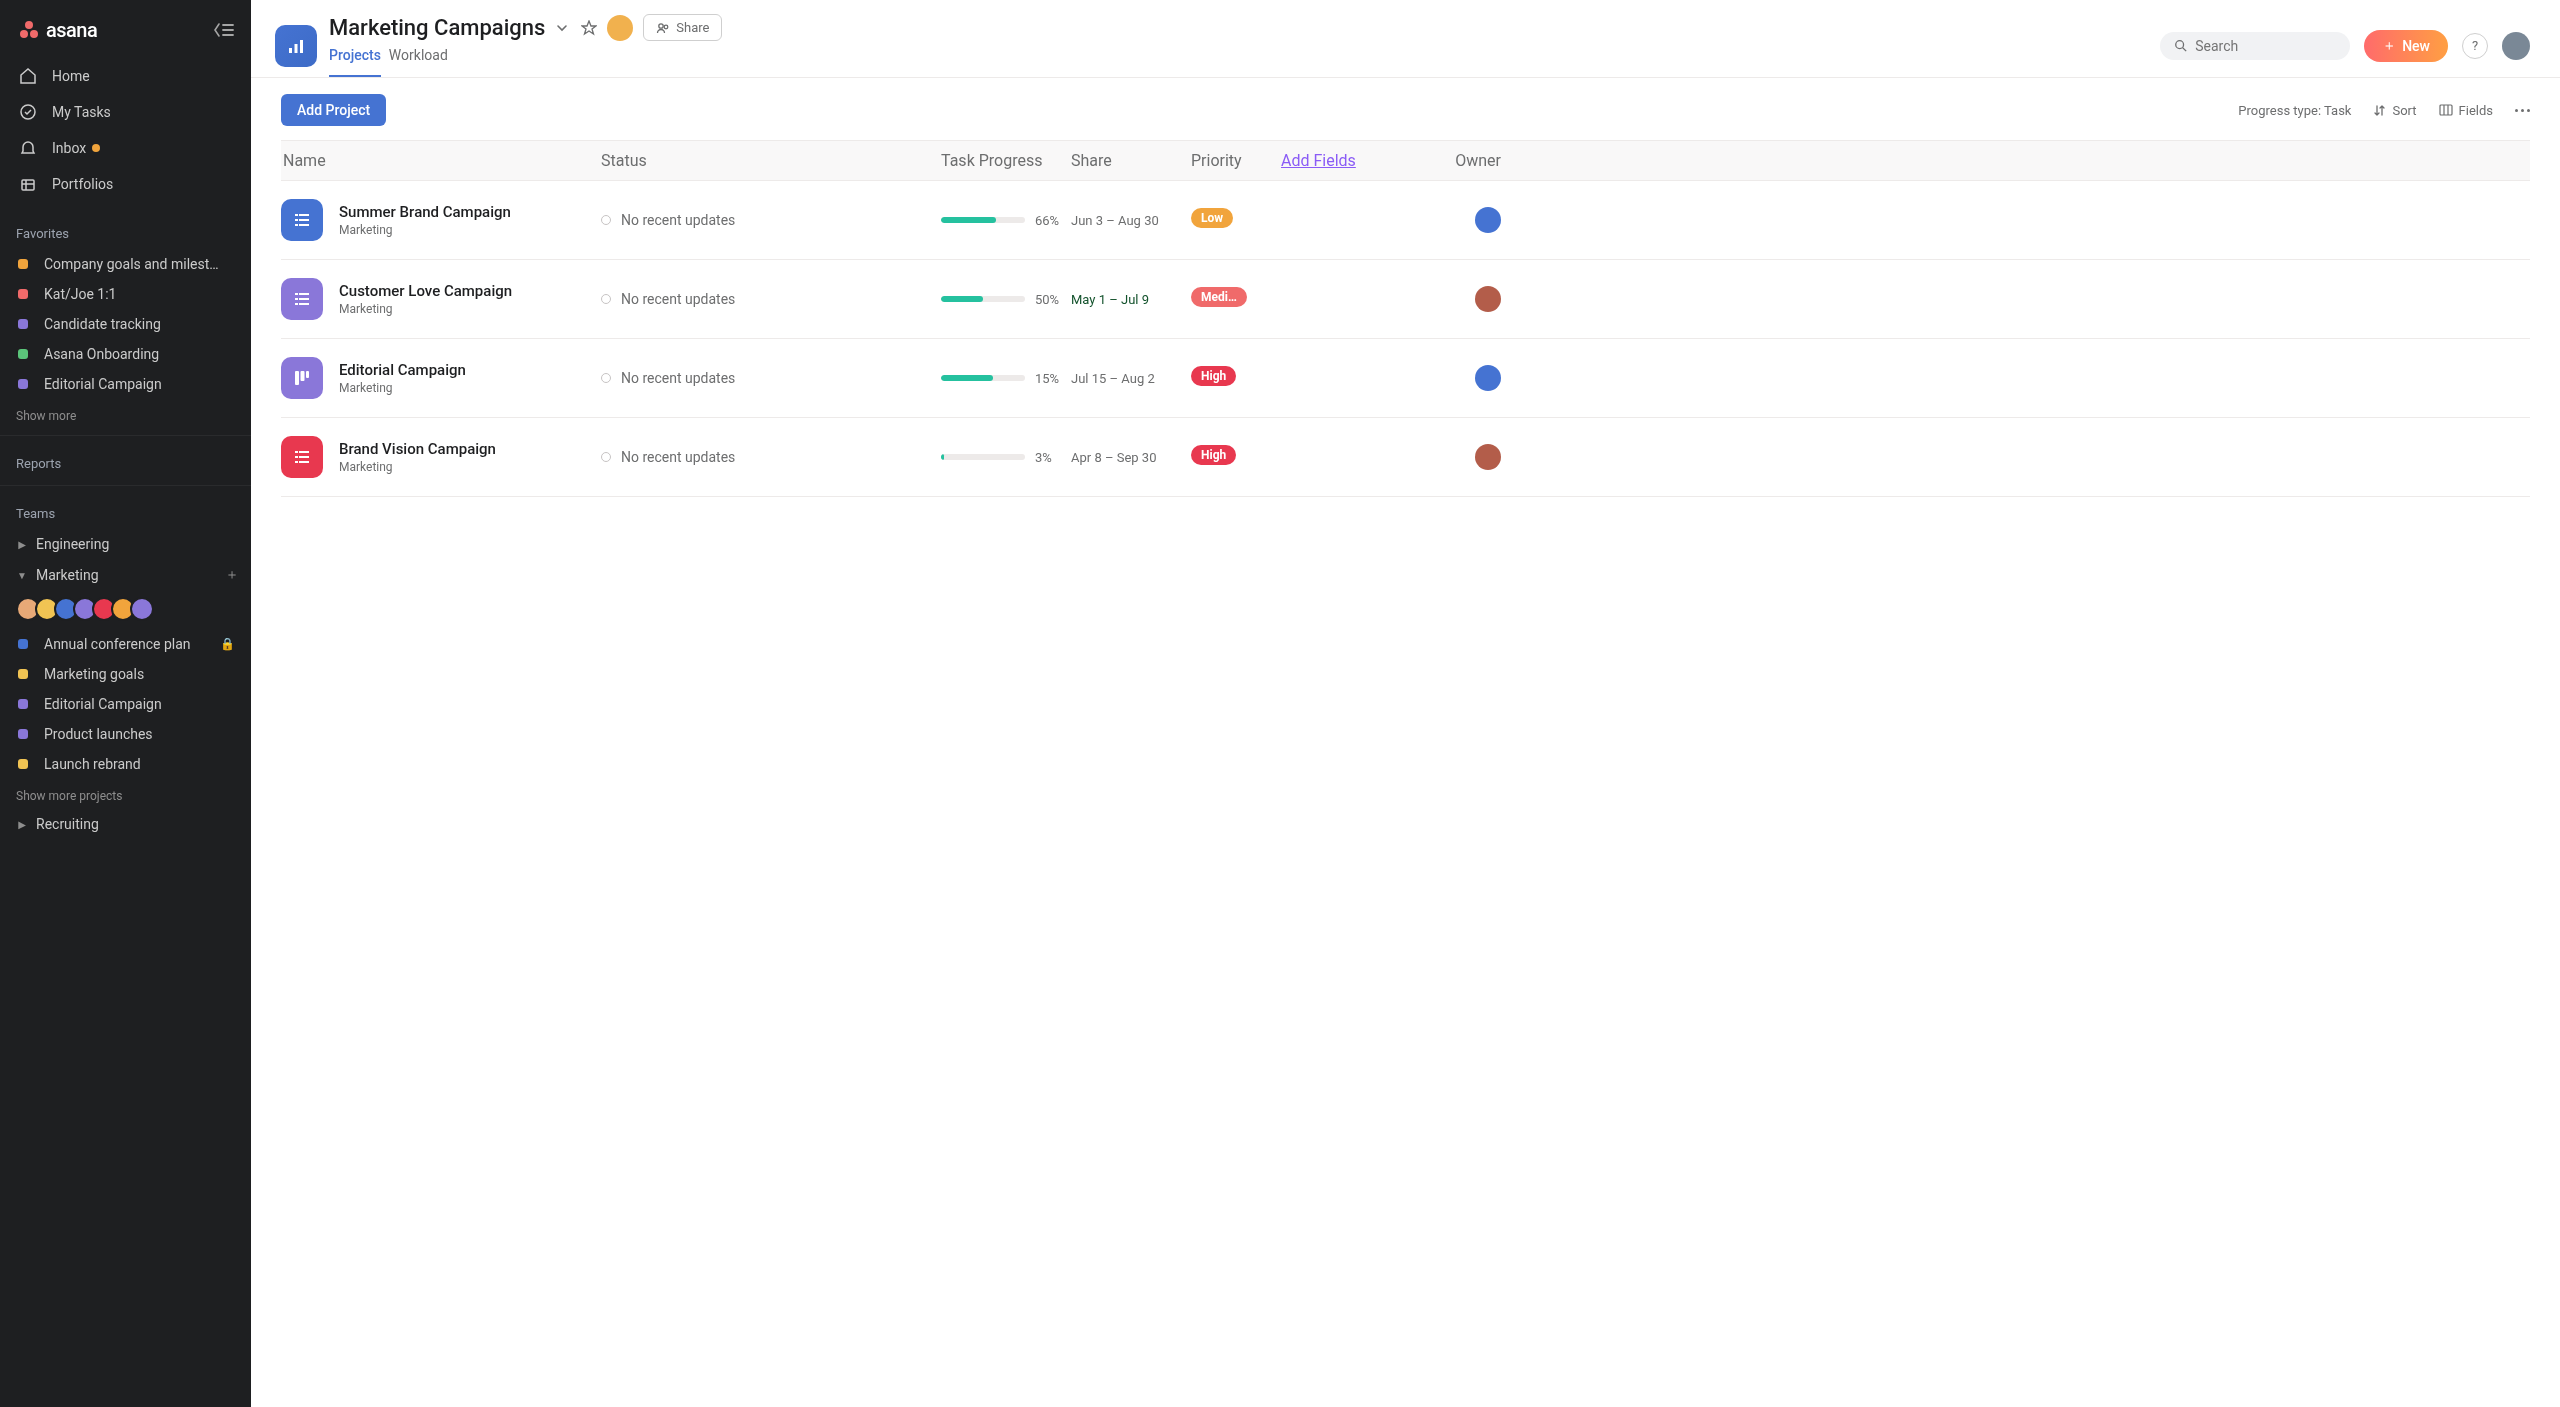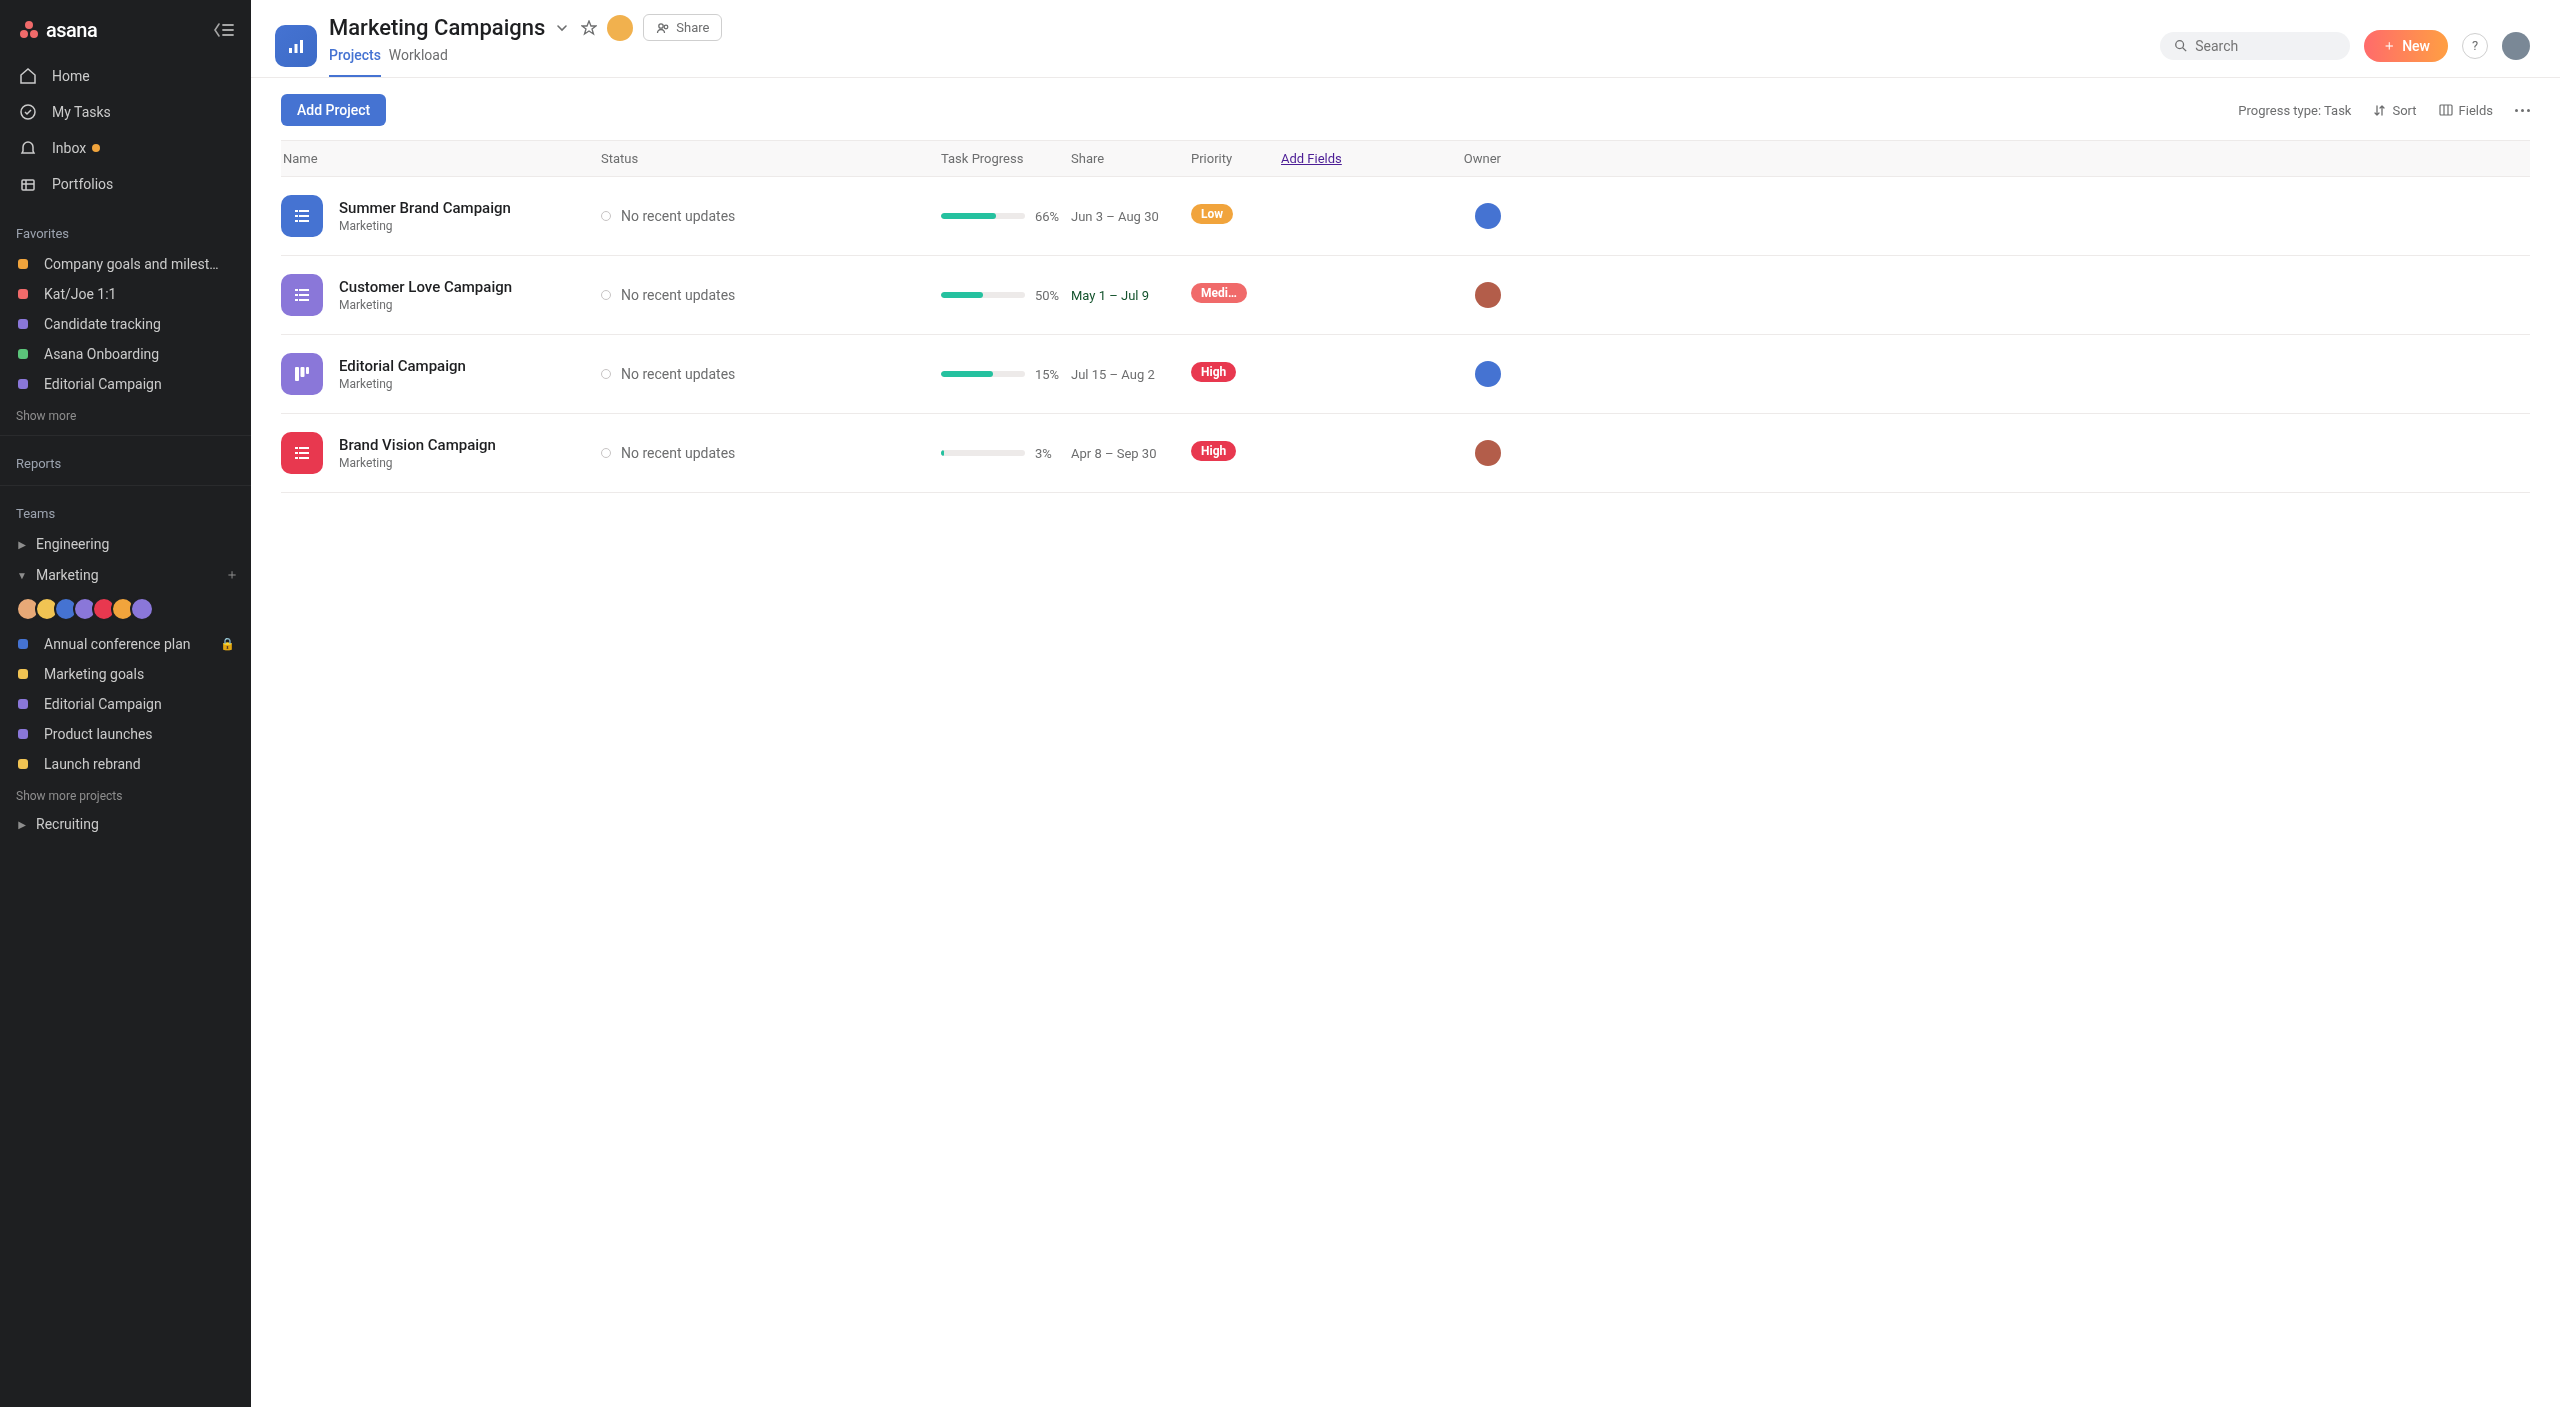--- a/index.html
+++ b/index.html
@@ -51,29 +51,29 @@
 .divider { height:1px; background:#edeae9; margin-top:0; }
 
 .toolbar { display:flex; align-items:center; padding:16px 30px 14px 30px; }
 .add-project-btn { background:#4573d2; color:#fff; border:none; border-radius:6px; padding:8px 16px; font-size:14px; font-weight:500; cursor:pointer;}
 .toolbar-right { margin-left:auto; display:flex; align-items:center; gap:22px; font-size:13px; color:#6d6e6f;}
 .tool-item { display:flex; align-items:center; gap:6px; cursor:pointer; }
 .kebab { display:flex; gap:3px; cursor:pointer; color:#6d6e6f;}
 .kebab span{ width:3px;height:3px;background:#6d6e6f;border-radius:50%;}
 
 .table { display:flex; flex-direction:column; padding:0 30px;}
-.thead { display:flex; background:#f9f8f8; border-top:1px solid #edeae9; border-bottom:1px solid #edeae9; font-size:13px; color:#6d6e6f; }
+.thead { display:flex; background:#f9f8f8; border-top:1px solid #edeae9; border-bottom:1px solid #edeae9; font-size:16px; color:#6d6e6f; }
 .col-name{flex:0 0 320px; padding:10px 0 10px 2px;}
 .col-status{flex:0 0 340px; padding:10px 0;}
 .col-progress{flex:0 0 130px; padding:10px 0;}
 .col-dates{flex:0 0 120px; padding:10px 0;}
 .col-priority{flex:0 0 90px; padding:10px 0;}
 .col-addfields{flex:0 0 160px; padding:10px 0;}
 .col-owner{flex:0 0 60px; padding:10px 0; text-align:right;}
-.add-fields-link{ color:#4c1d95; text-decoration:underline; cursor:pointer;}
+.add-fields-link{ color:#8b5cf6; text-decoration:underline; cursor:pointer;}
 
 .row { display:flex; align-items:center; border-bottom:1px solid #edeae9; padding:18px 0;}
 .row .proj { display:flex; align-items:center; gap:16px; flex:0 0 320px;}
 .proj-icon{ width:42px;height:42px;border-radius:10px; display:flex;align-items:center;justify-content:center;color:#fff;}
 .proj-text .name{ font-size:15px; color:#1e1f21; font-weight:500;}
 .proj-text .sub{ font-size:12px; color:#6d6e6f; margin-top:2px;}
 .row .status{ flex:0 0 340px; display:flex; align-items:center; gap:10px; color:#6d6e6f; font-size:14px;}
 .status .dot{ width:10px;height:10px;border-radius:50%; border:1.5px solid #c7c4c4;}
 .row .progress{ flex:0 0 130px; display:flex; align-items:center; gap:10px; }
 .bar{ width:84px;height:6px;background:#edeae9;border-radius:3px;overflow:hidden;}

